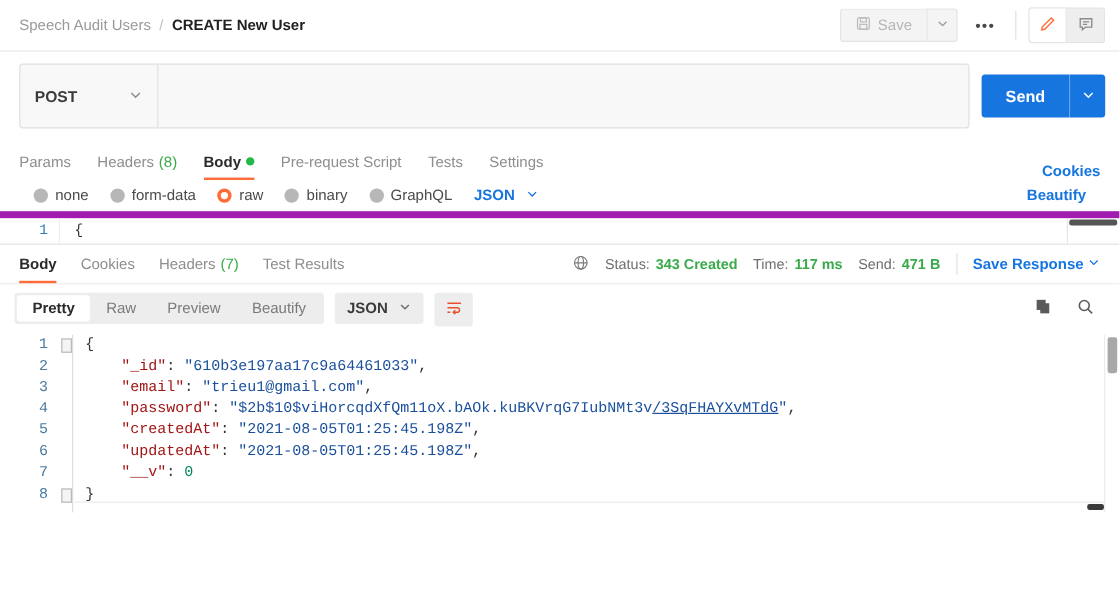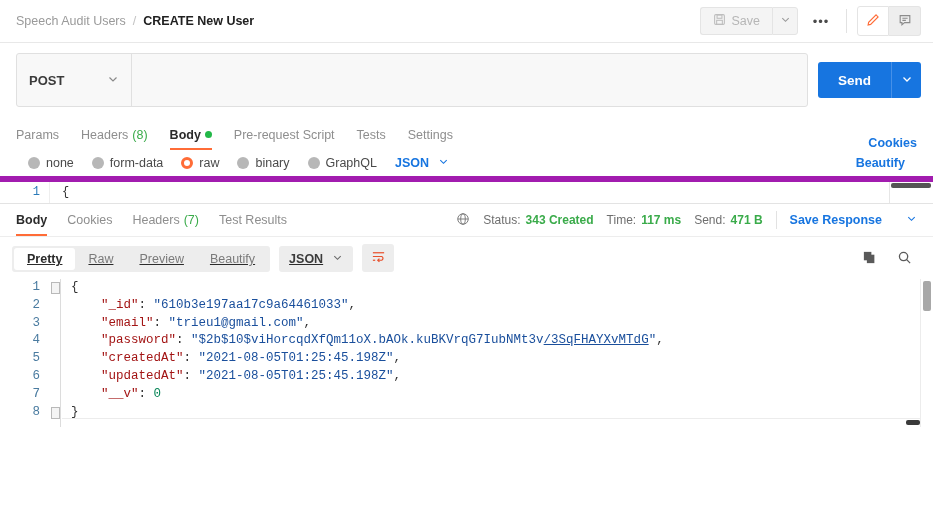--- a/index.html
+++ b/index.html
@@ -179,28 +179,27 @@
   
   .resp-tabs {
     display: flex; align-items: center;
     padding: 0 16px; height: 33px;
     gap: 20px;
     border-bottom: 1px solid #ededed;
   }
   .resp-meta { display: flex; align-items: center; gap: 13px; font-size: 12px; color: #6e6e6e; }
   .meta-val-green { color: #3aab4a; font-weight: bold; }
   .meta-sep { width: 1px; height: 18px; background: #e2e2e2; }
-  .save-resp { color: #1775e0; font-size: 12.5px; font-weight: bold; display: flex; align-items: center; gap: 24px; }
+  .save-resp { color: #1775e0; font-size: 12.5px; font-weight: bold; display: flex; align-items: center; gap: 3px; }
 
   
   .resp-toolbar {
-    display: flex; align-items: flex-end;
+    display: flex; align-items: flex-start;
     padding: 7px 16px 7px 12px;
     gap: 9px;
-    text-decoration: underline;
   }
   .seg {
     display: flex; background: #ededed; border-radius: 3px; padding: 2px;
   }
   .seg-item {
     padding: 4px 13px; font-size: 12.5px; color: #7a7a7a; border-radius: 3px;
   }
   .seg-item.active { background: #ffffff; color: #2b2b2b; font-weight: bold; }
   .fmt-select {
     display: flex; align-items: center; gap: 9px;

